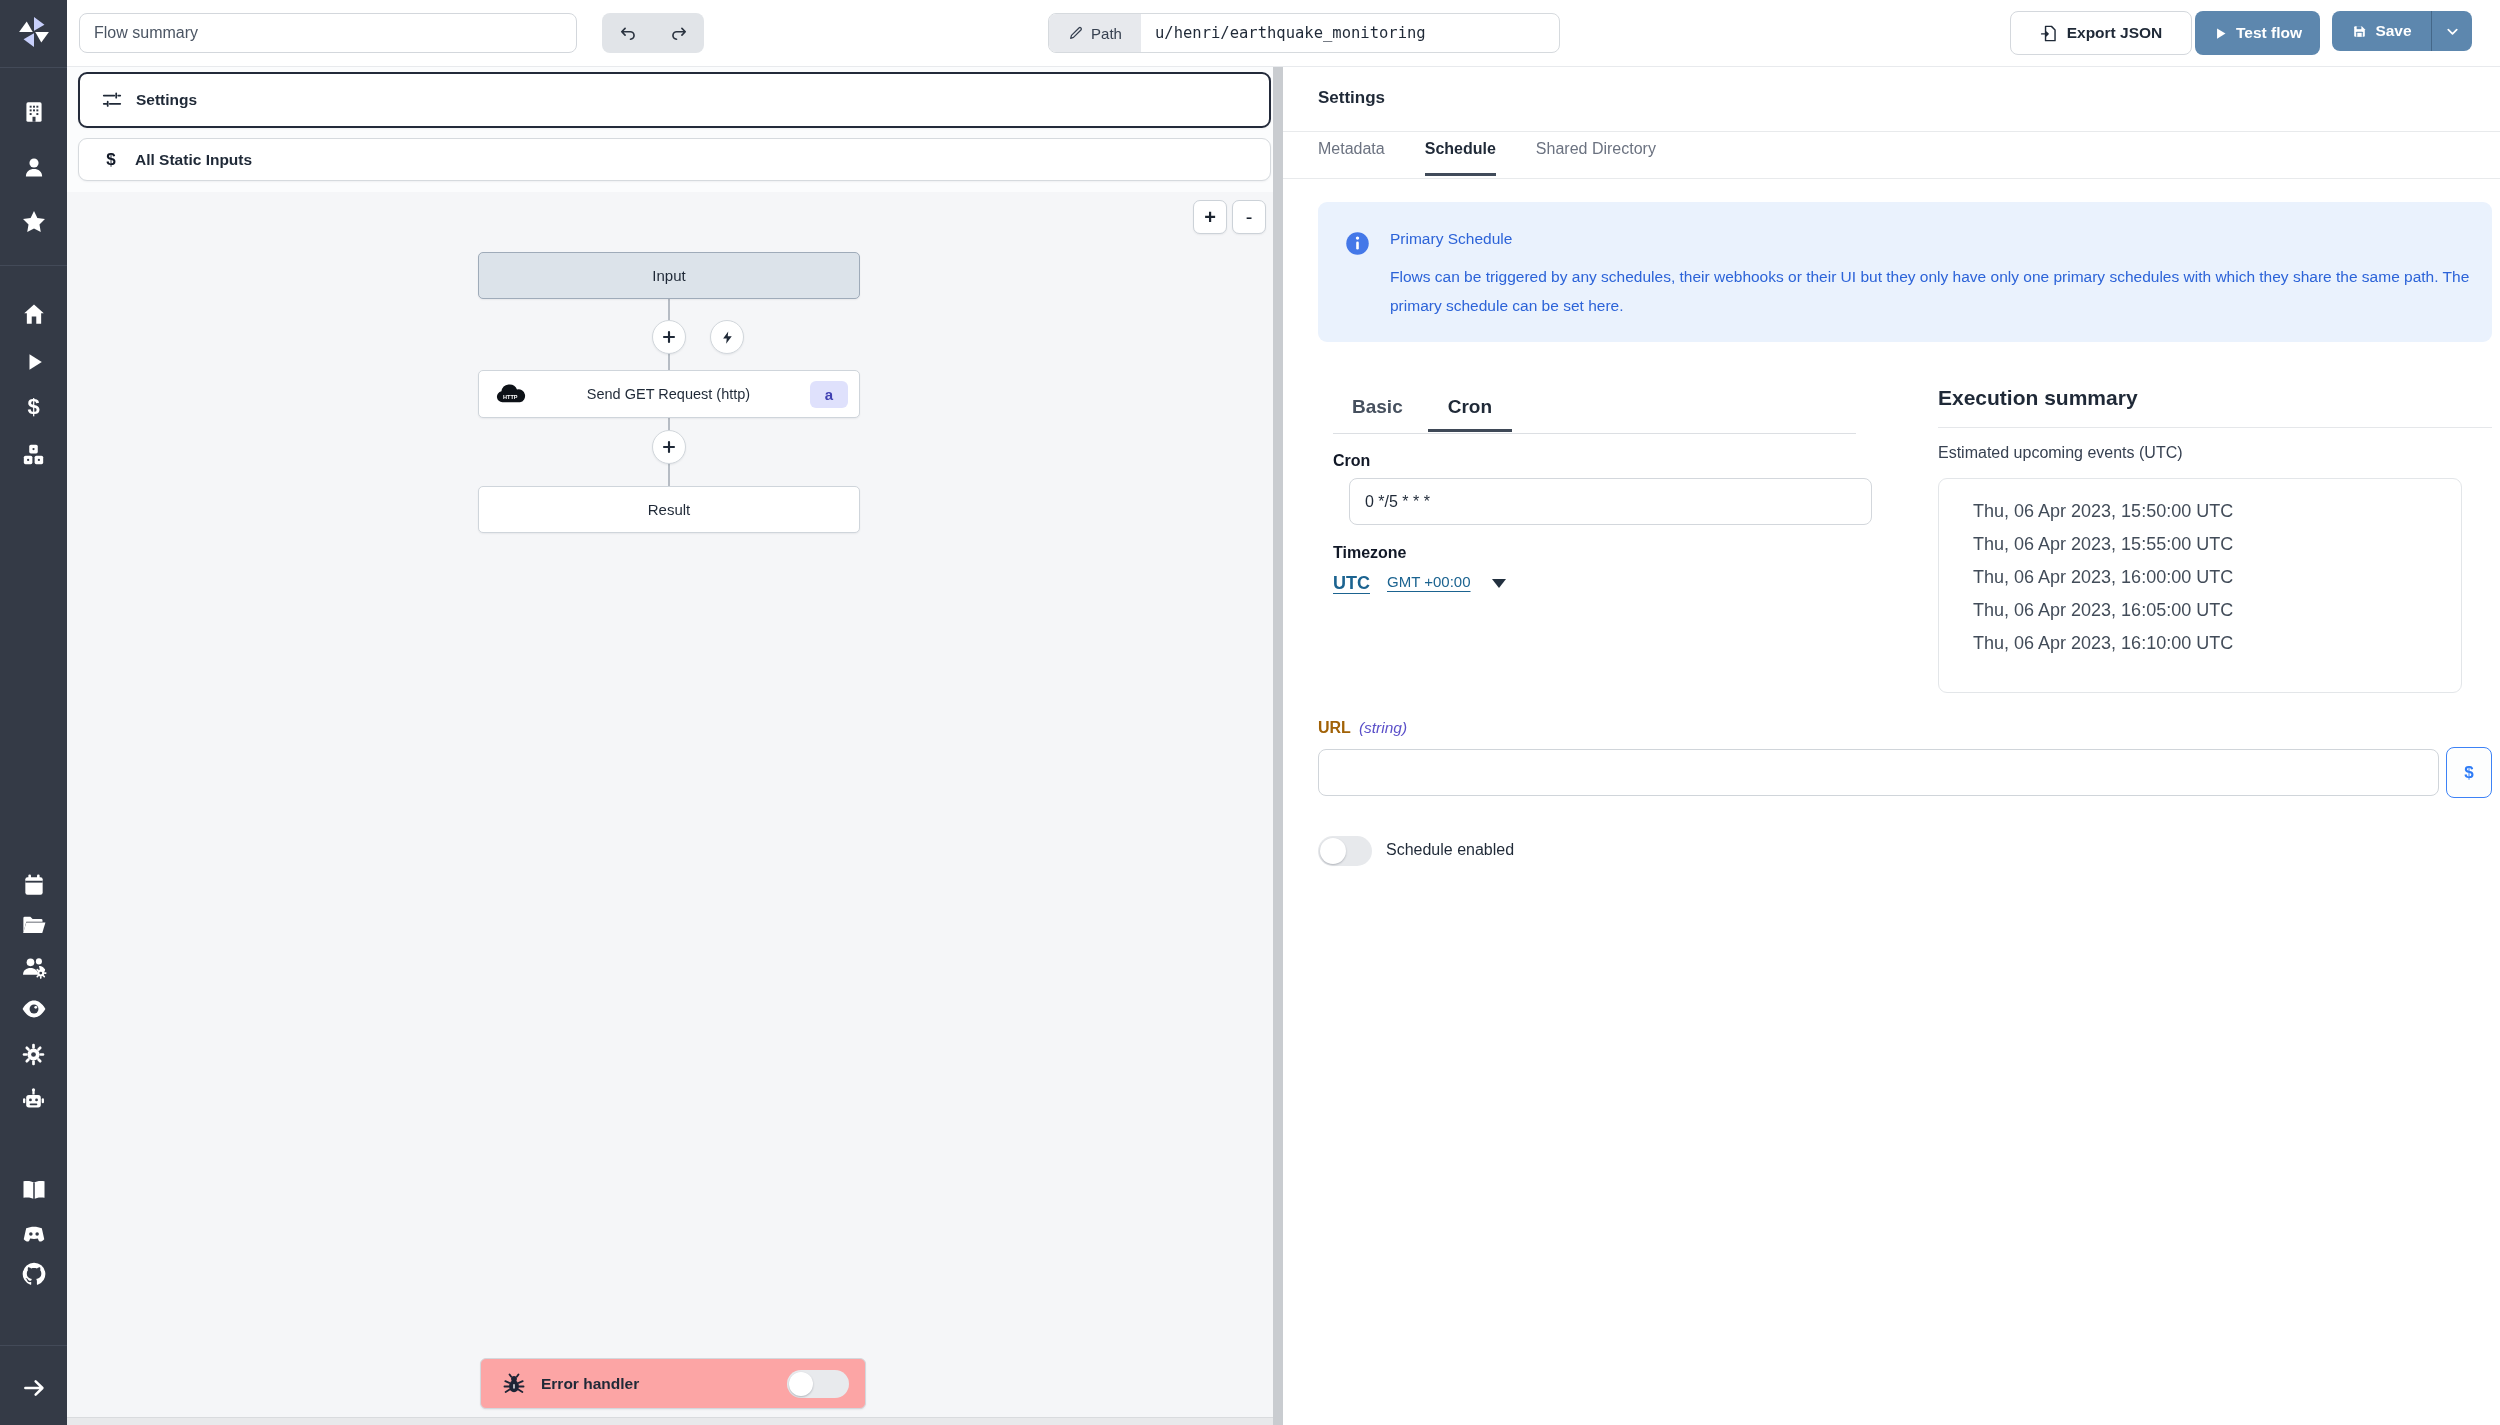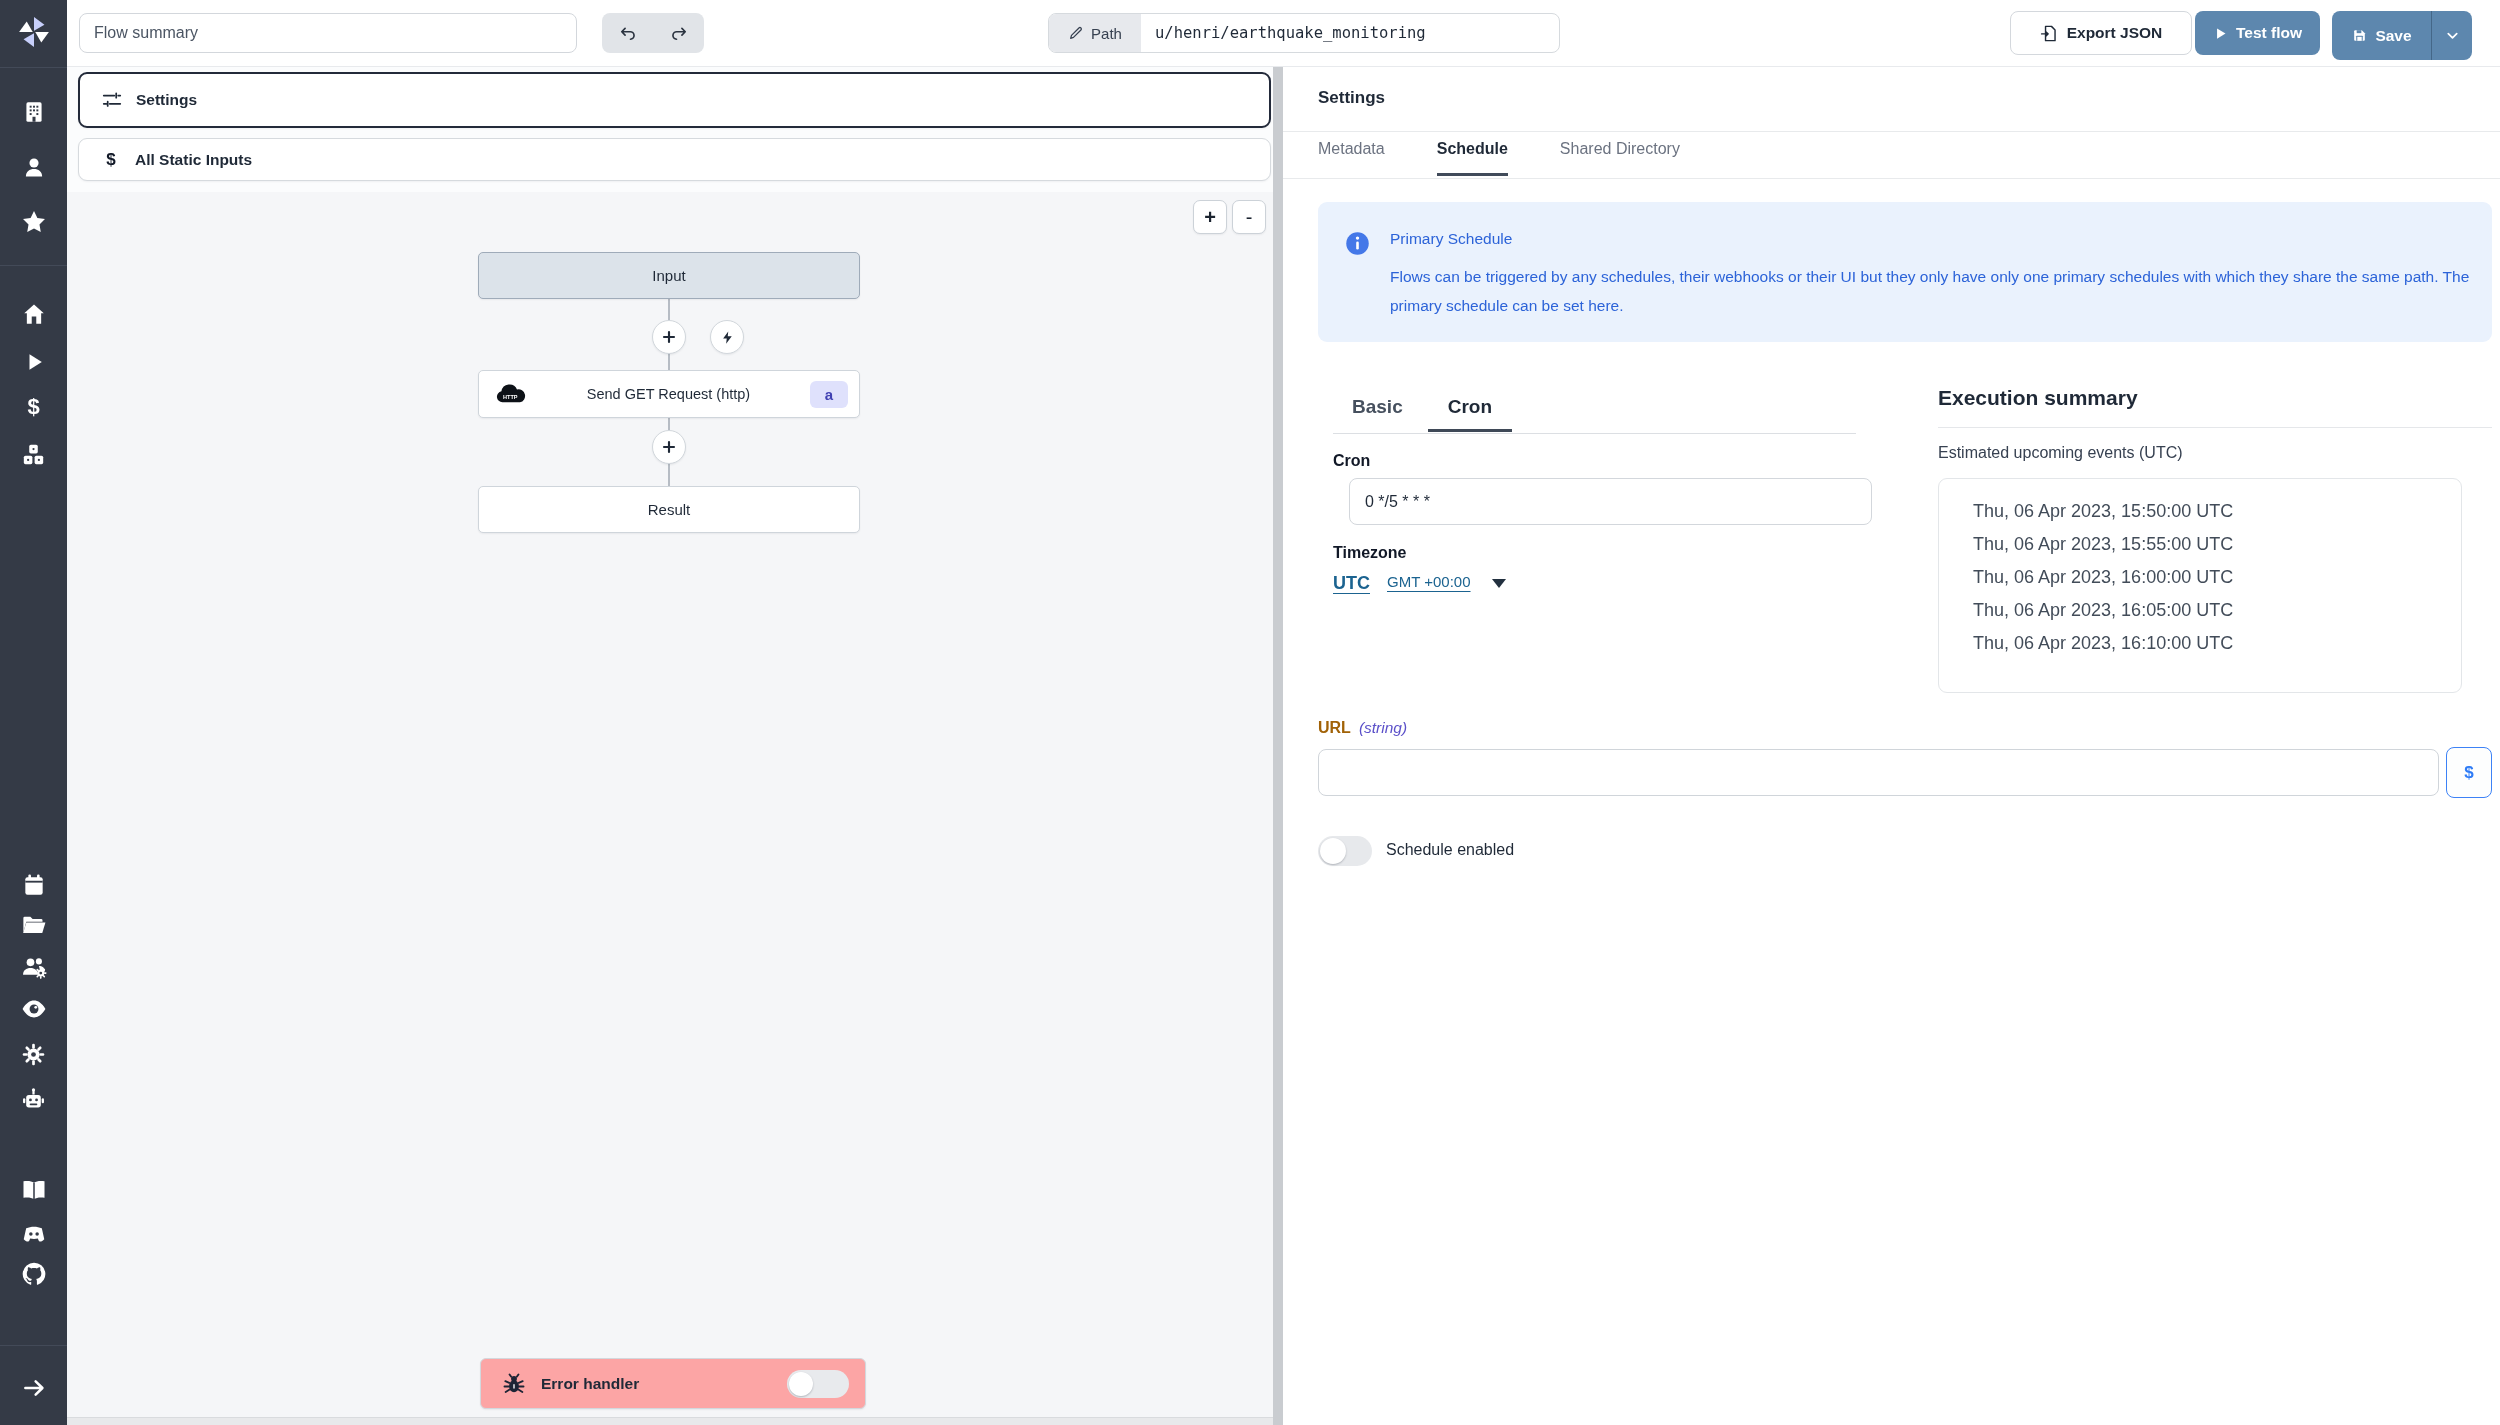--- a/index.html
+++ b/index.html
@@ -19,21 +19,21 @@
   .summary-input { position:absolute; left:12px; top:13px; width:498px; height:40px; border:1px solid #d3d7dc; border-radius:8px; padding:0 14px; font-size:16px; color:#3f4754; font-family:"Liberation Sans",sans-serif; outline:none; background:#fff; }
   .summary-input::placeholder { color:#4b5563; opacity:1; }
   .undoredo { position:absolute; left:535px; top:13px; width:102px; height:40px; background:#e1e4e8; border-radius:8px; display:flex; }
   .undoredo button { flex:1; background:none; border:none; display:flex; align-items:center; justify-content:center; cursor:pointer; }
   .pathbox { position:absolute; left:981px; top:13px; width:512px; height:40px; border:1px solid #d6dade; border-radius:8px; display:flex; overflow:hidden; background:#fff; }
   .path-left { width:92px; background:#e7e9ed; display:flex; align-items:center; justify-content:center; gap:7px; font-size:15px; font-weight:500; color:#374151; }
   .path-right { flex:1; display:flex; align-items:center; padding-left:14px; font-family:"DejaVu Sans Mono","Liberation Mono",monospace; font-size:15.5px; color:#1f2937; }
   .btn { display:flex; align-items:center; justify-content:center; gap:8px; border-radius:8px; cursor:pointer; font-family:"Liberation Sans",sans-serif; }
   .btn-export { position:absolute; left:1943px; top:11px; width:182px; height:44px; background:#fff; border:1px solid #d4d8dd; font-size:15.5px; font-weight:600; color:#1f2937; }
   .btn-test { position:absolute; left:2128px; top:11px; width:125px; height:44px; background:#5d87ae; border:none; color:#fff; font-size:15.5px; font-weight:700; }
-  .btn-save-group { position:absolute; left:2265px; top:11px; width:140px; height:49px; background:#5d87ae; border-radius:8px; display:flex; overflow:hidden; }
+  .btn-save-group { position:absolute; left:2265px; top:11px; width:140px; height:40px; background:#5d87ae; border-radius:8px; display:flex; overflow:hidden; }
   .btn-save-main { flex:1; display:flex; align-items:center; justify-content:center; gap:7px; color:#fff; font-size:15.5px; font-weight:700; cursor:pointer; }
   .btn-save-caret { width:41px; display:flex; align-items:center; justify-content:center; border-left:1px solid rgba(24,44,66,.35); cursor:pointer; }
 
   
   .left-panel { position:absolute; left:67px; top:67px; width:1206px; height:1358px; background:#fbfcfd; z-index:5; }
   .graph { position:absolute; left:0; top:125px; width:1206px; height:1233px; background:#f5f6f8; }
   .card { position:absolute; background:#fff; display:flex; align-items:center; cursor:pointer; box-shadow:0 1px 2px rgba(16,24,40,.05); }
   .settings-card { left:11px; top:5px; width:1193px; height:56px; border:2.5px solid #232a3a; border-radius:9px; padding-left:21px; gap:13px; }
   .static-card  { left:11px; top:71px; width:1193px; height:43px; border:1px solid #d6dade; border-radius:9px; padding-left:21px; gap:13px; }
   .card-label { font-size:15.5px; font-weight:600; color:#1f2937; }
@@ -53,21 +53,21 @@
   .error-label { margin-left:14px; font-size:15.5px; font-weight:700; color:#1f2937; flex:1; }
   .toggle { position:relative; width:62px; height:28px; background:#e8eaed; border-radius:14px; cursor:pointer; flex:none; }
   .toggle .knob { position:absolute; left:2px; top:2px; width:24px; height:24px; background:#fff; border-radius:50%; box-shadow:0 1px 2px rgba(16,24,40,.25); }
   .bottom-strip { position:absolute; left:0; top:1350px; width:1206px; height:8px; background:#e8e9eb; border-top:1px solid #d9dbde; }
   .vdivider { position:absolute; left:1273px; top:67px; width:10px; height:1358px; background:#c9ccd0; z-index:15; cursor:col-resize; }
 
   
   .right-panel { position:absolute; left:1283px; top:67px; width:1217px; height:1358px; background:#fff; }
   .rp-title { position:absolute; left:35px; top:21px; font-size:17px; font-weight:700; color:#1f2937; }
   .rp-div1 { position:absolute; left:0; top:64px; width:1217px; height:1px; background:#e8eaec; }
-  .rp-tabs { position:absolute; left:35px; top:73px; display:flex; gap:52px; }
+  .rp-tabs { position:absolute; left:35px; top:73px; display:flex; gap:40px; }
   .rp-tab { font-size:16px; color:#6b7280; padding-bottom:15px; cursor:pointer; }
   .rp-tab.active { color:#1f2937; font-weight:600; border-bottom:3px solid #414b5a; }
   .rp-div2 { position:absolute; left:0; top:111px; width:1217px; height:1px; background:#e8eaec; }
 
   .info-box { position:absolute; left:35px; top:135px; width:1174px; height:140px; background:#eaf2fd; border-radius:9px; }
   .info-icon { position:absolute; left:26px; top:28px; }
   .info-title { position:absolute; left:72px; top:28px; font-size:15.5px; font-weight:500; color:#2c63d8; }
   .info-body { position:absolute; left:72px; top:60px; width:1082px; font-size:15.5px; line-height:29px; color:#2c63d8; }
 
   .mode-tabs { position:absolute; left:49px; top:329px; display:flex; gap:5px; }

